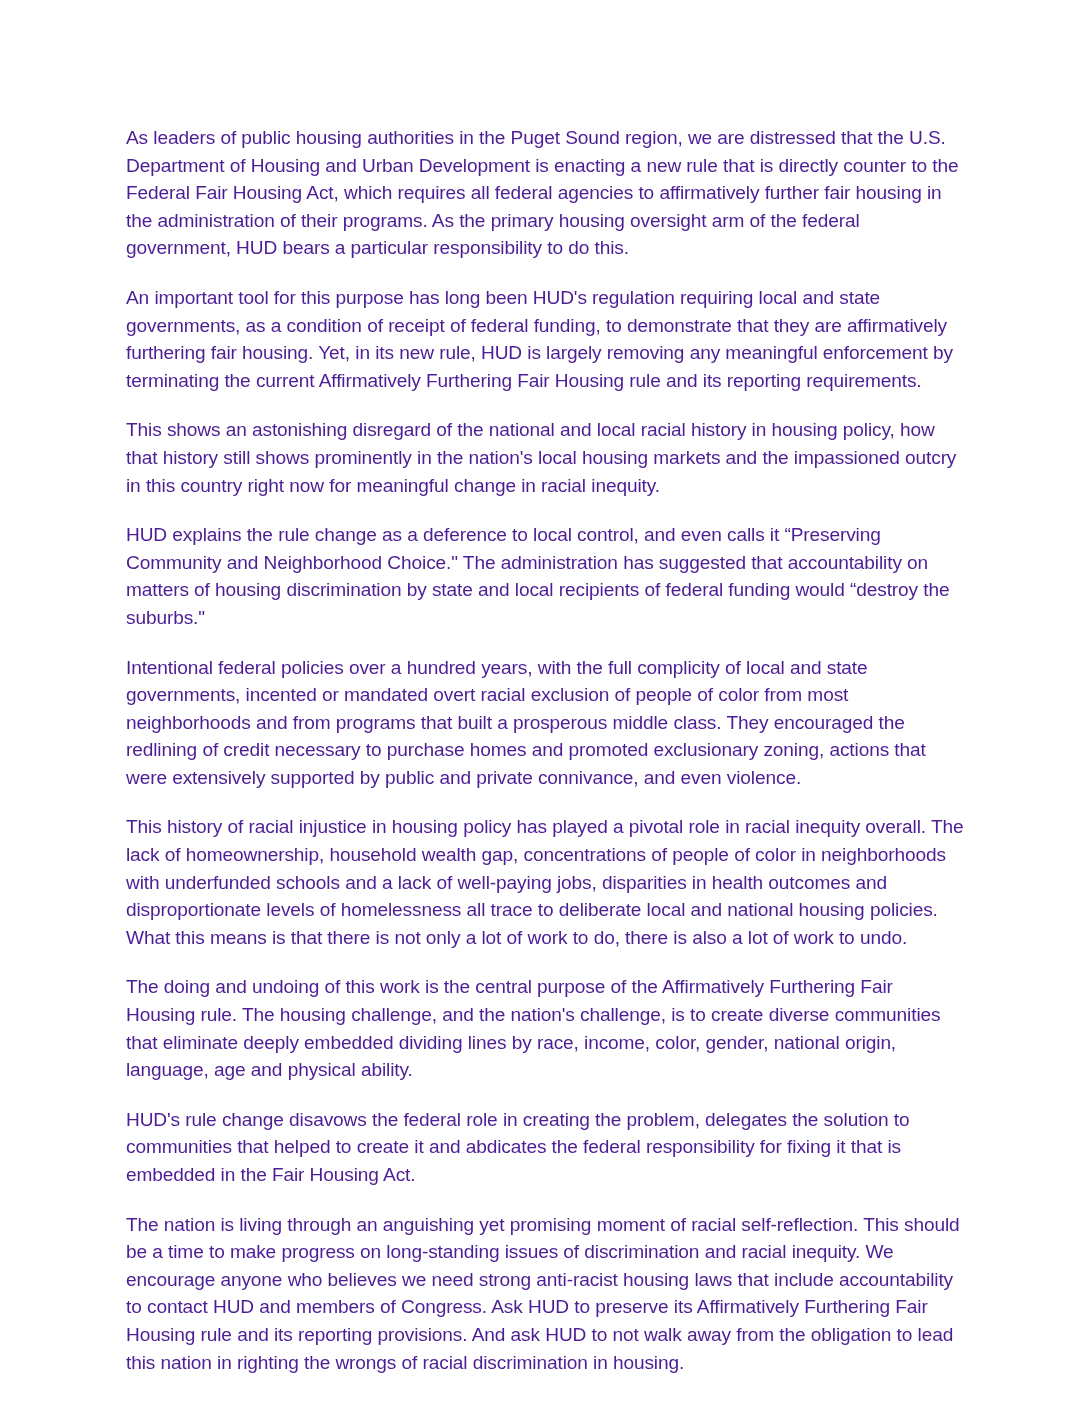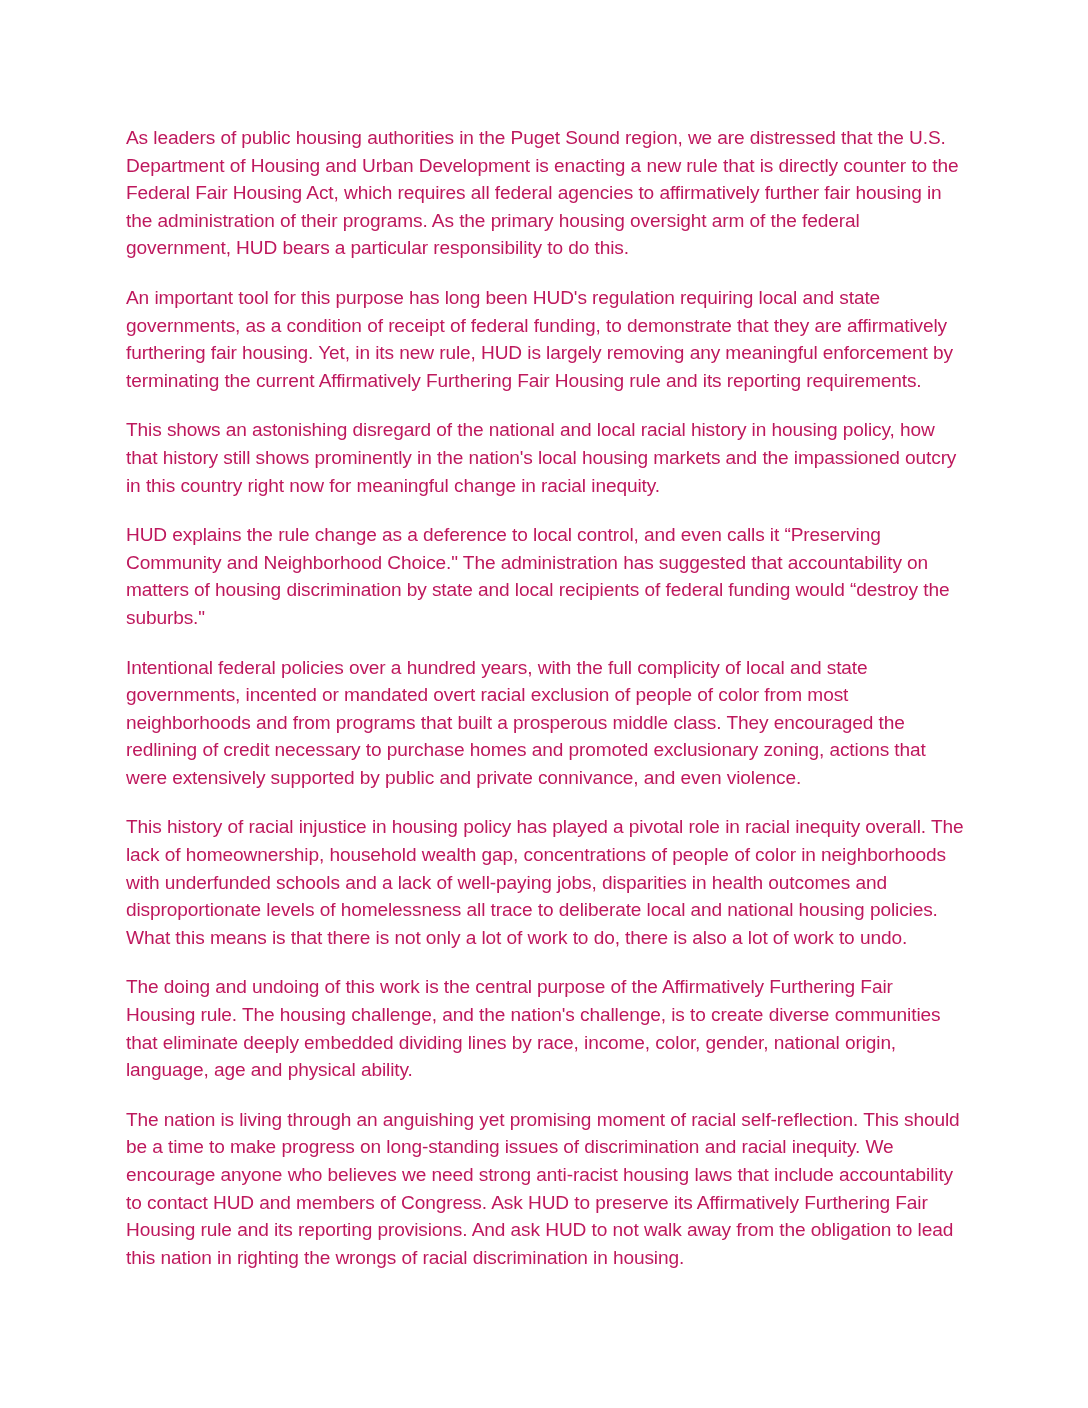--- a/index.html
+++ b/index.html
@@ -25,21 +25,21 @@
     position: absolute;
     left: 126px;
     top: 124px;
     width: 840px;
   }
   .para {
     margin: 0 0 22px 0;
     font-family: "Liberation Sans", sans-serif;
     font-size: 19.1px;
     line-height: 27.6px;
-    color: #be185d;
+    color: #4c1d95;
     text-align: left;
     letter-spacing: -0.12px;
     word-spacing: 0.1px;
     -webkit-font-smoothing: none;
   }
   .para:last-child {
     margin-bottom: 4px;
   }
 </style>
 </head>
@@ -47,15 +47,16 @@
 
 <div class="page">
   <div class="text-block">
     <p class="para">As leaders of public housing authorities in the Puget Sound region, we are distressed that the U.S. Department of Housing and Urban Development is enacting a new rule that is directly counter to the Federal Fair Housing Act, which requires all federal agencies to affirmatively further fair housing in the administration of their programs. As the primary housing oversight arm of the federal government, HUD bears a particular responsibility to do this.</p>
     <p class="para">An important tool for this purpose has long been HUD's regulation requiring local and state governments, as a condition of receipt of federal funding, to demonstrate that they are affirmatively furthering fair housing. Yet, in its new rule, HUD is largely removing any meaningful enforcement by terminating the current Affirmatively Furthering Fair Housing rule and its reporting requirements.</p>
     <p class="para">This shows an astonishing disregard of the national and local racial history in housing policy, how that history still shows prominently in the nation's local housing markets and the impassioned outcry in this country right now for meaningful change in racial inequity.</p>
     <p class="para">HUD explains the rule change as a deference to local control, and even calls it “Preserving Community and Neighborhood Choice." The administration has suggested that accountability on matters of housing discrimination by state and local recipients of federal funding would “destroy the suburbs."</p>
     <p class="para">Intentional federal policies over a hundred years, with the full complicity of local and state governments, incented or mandated overt racial exclusion of people of color from most neighborhoods and from programs that built a prosperous middle class. They encouraged the redlining of credit necessary to purchase homes and promoted exclusionary zoning, actions that were extensively supported by public and private connivance, and even violence.</p>
     <p class="para">This history of racial injustice in housing policy has played a pivotal role in racial inequity overall. The lack of homeownership, household wealth gap, concentrations of people of color in neighborhoods with underfunded schools and a lack of well-paying jobs, disparities in health outcomes and disproportionate levels of homelessness all trace to deliberate local and national housing policies. What this means is that there is not only a lot of work to do, there is also a lot of work to undo.</p>
     <p class="para">The doing and undoing of this work is the central purpose of the Affirmatively Furthering Fair Housing rule. The housing challenge, and the nation's challenge, is to create diverse communities that eliminate deeply embedded dividing lines by race, income, color, gender, national origin, language, age and physical ability.</p>
+    <p class="para">HUD's rule change disavows the federal role in creating the problem, delegates the solution to communities that helped to create it and abdicates the federal responsibility for fixing it that is embedded in the Fair Housing Act.</p>
     <p class="para">The nation is living through an anguishing yet promising moment of racial self-reflection. This should be a time to make progress on long-standing issues of discrimination and racial inequity. We encourage anyone who believes we need strong anti-racist housing laws that include accountability to contact HUD and members of Congress. Ask HUD to preserve its Affirmatively Furthering Fair Housing rule and its reporting provisions. And ask HUD to not walk away from the obligation to lead this nation in righting the wrongs of racial discrimination in housing.</p>
   </div>
 </div>
 
 </body></html>

